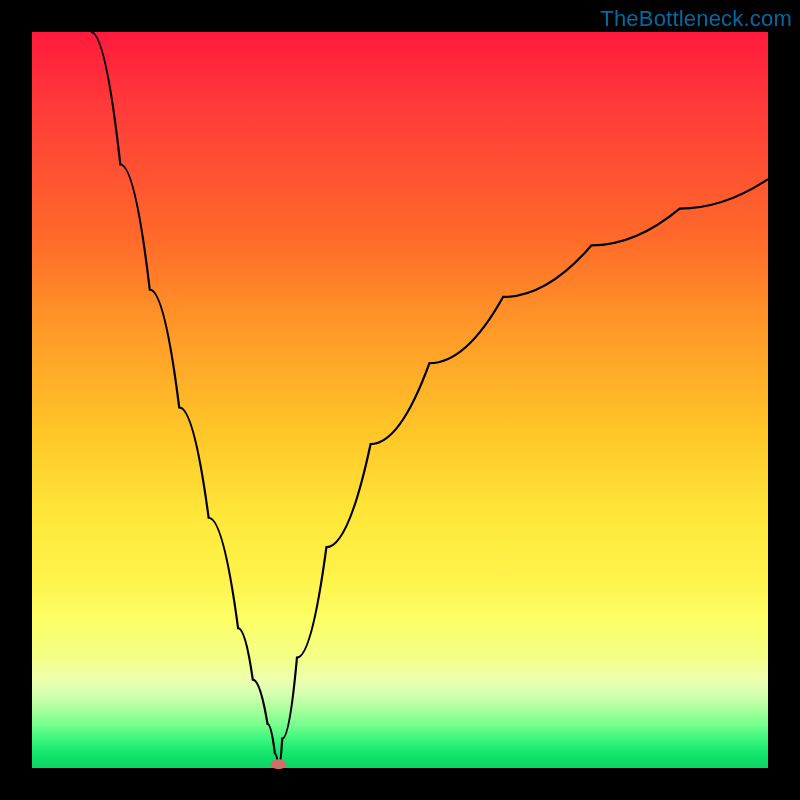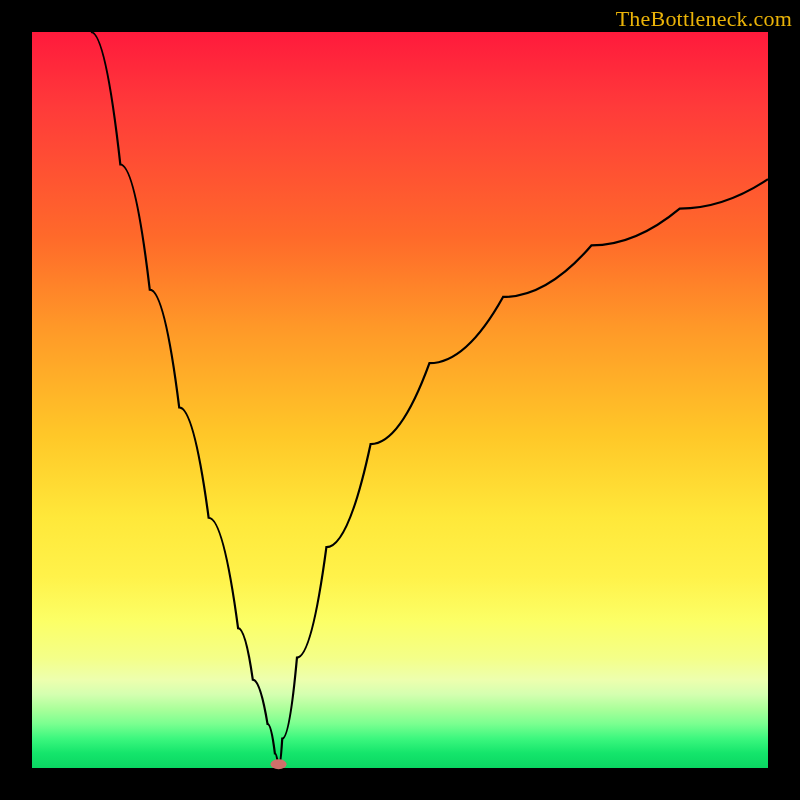--- a/index.html
+++ b/index.html
@@ -42,26 +42,25 @@
       #7aff90 94%,
       #3cf77e 96%,
       #14e56b 98%,
       #0ad662 100%
     );
   }
   .watermark {
     position: absolute;
     top: 6px;
     right: 8px;
-    color: #eab308;
+    color: #0369a1;
     font-size: 22px;
     font-weight: 400;
     letter-spacing: 0.2px;
     z-index: 5;
-    font-family: Liberation Serif, serif;
   }
   svg.curve {
     position: absolute;
     left: 0; top: 0;
     width: 736px;
     height: 736px;
     overflow: visible;
   }
   .curve-path {
     fill: none;

